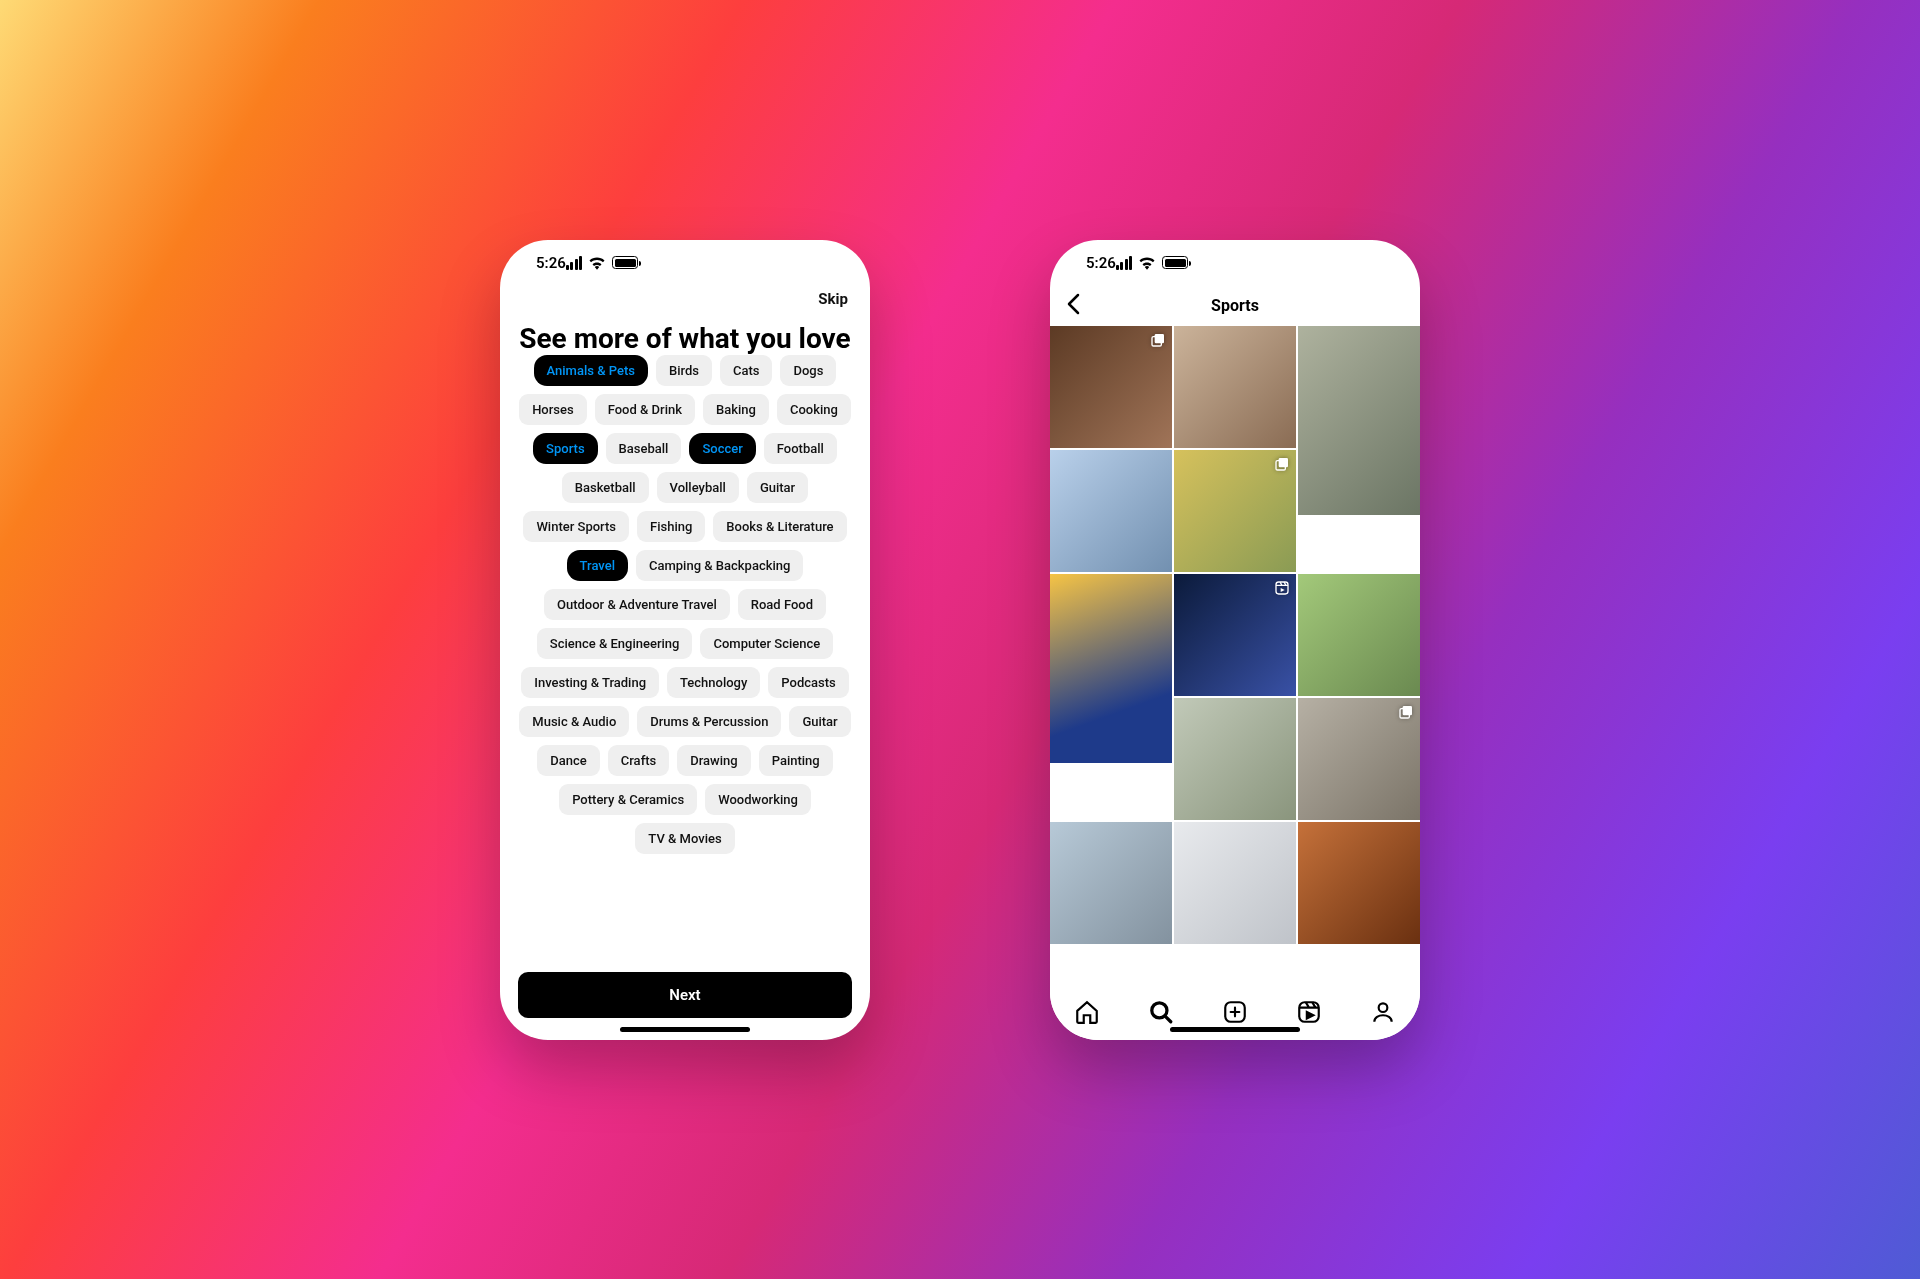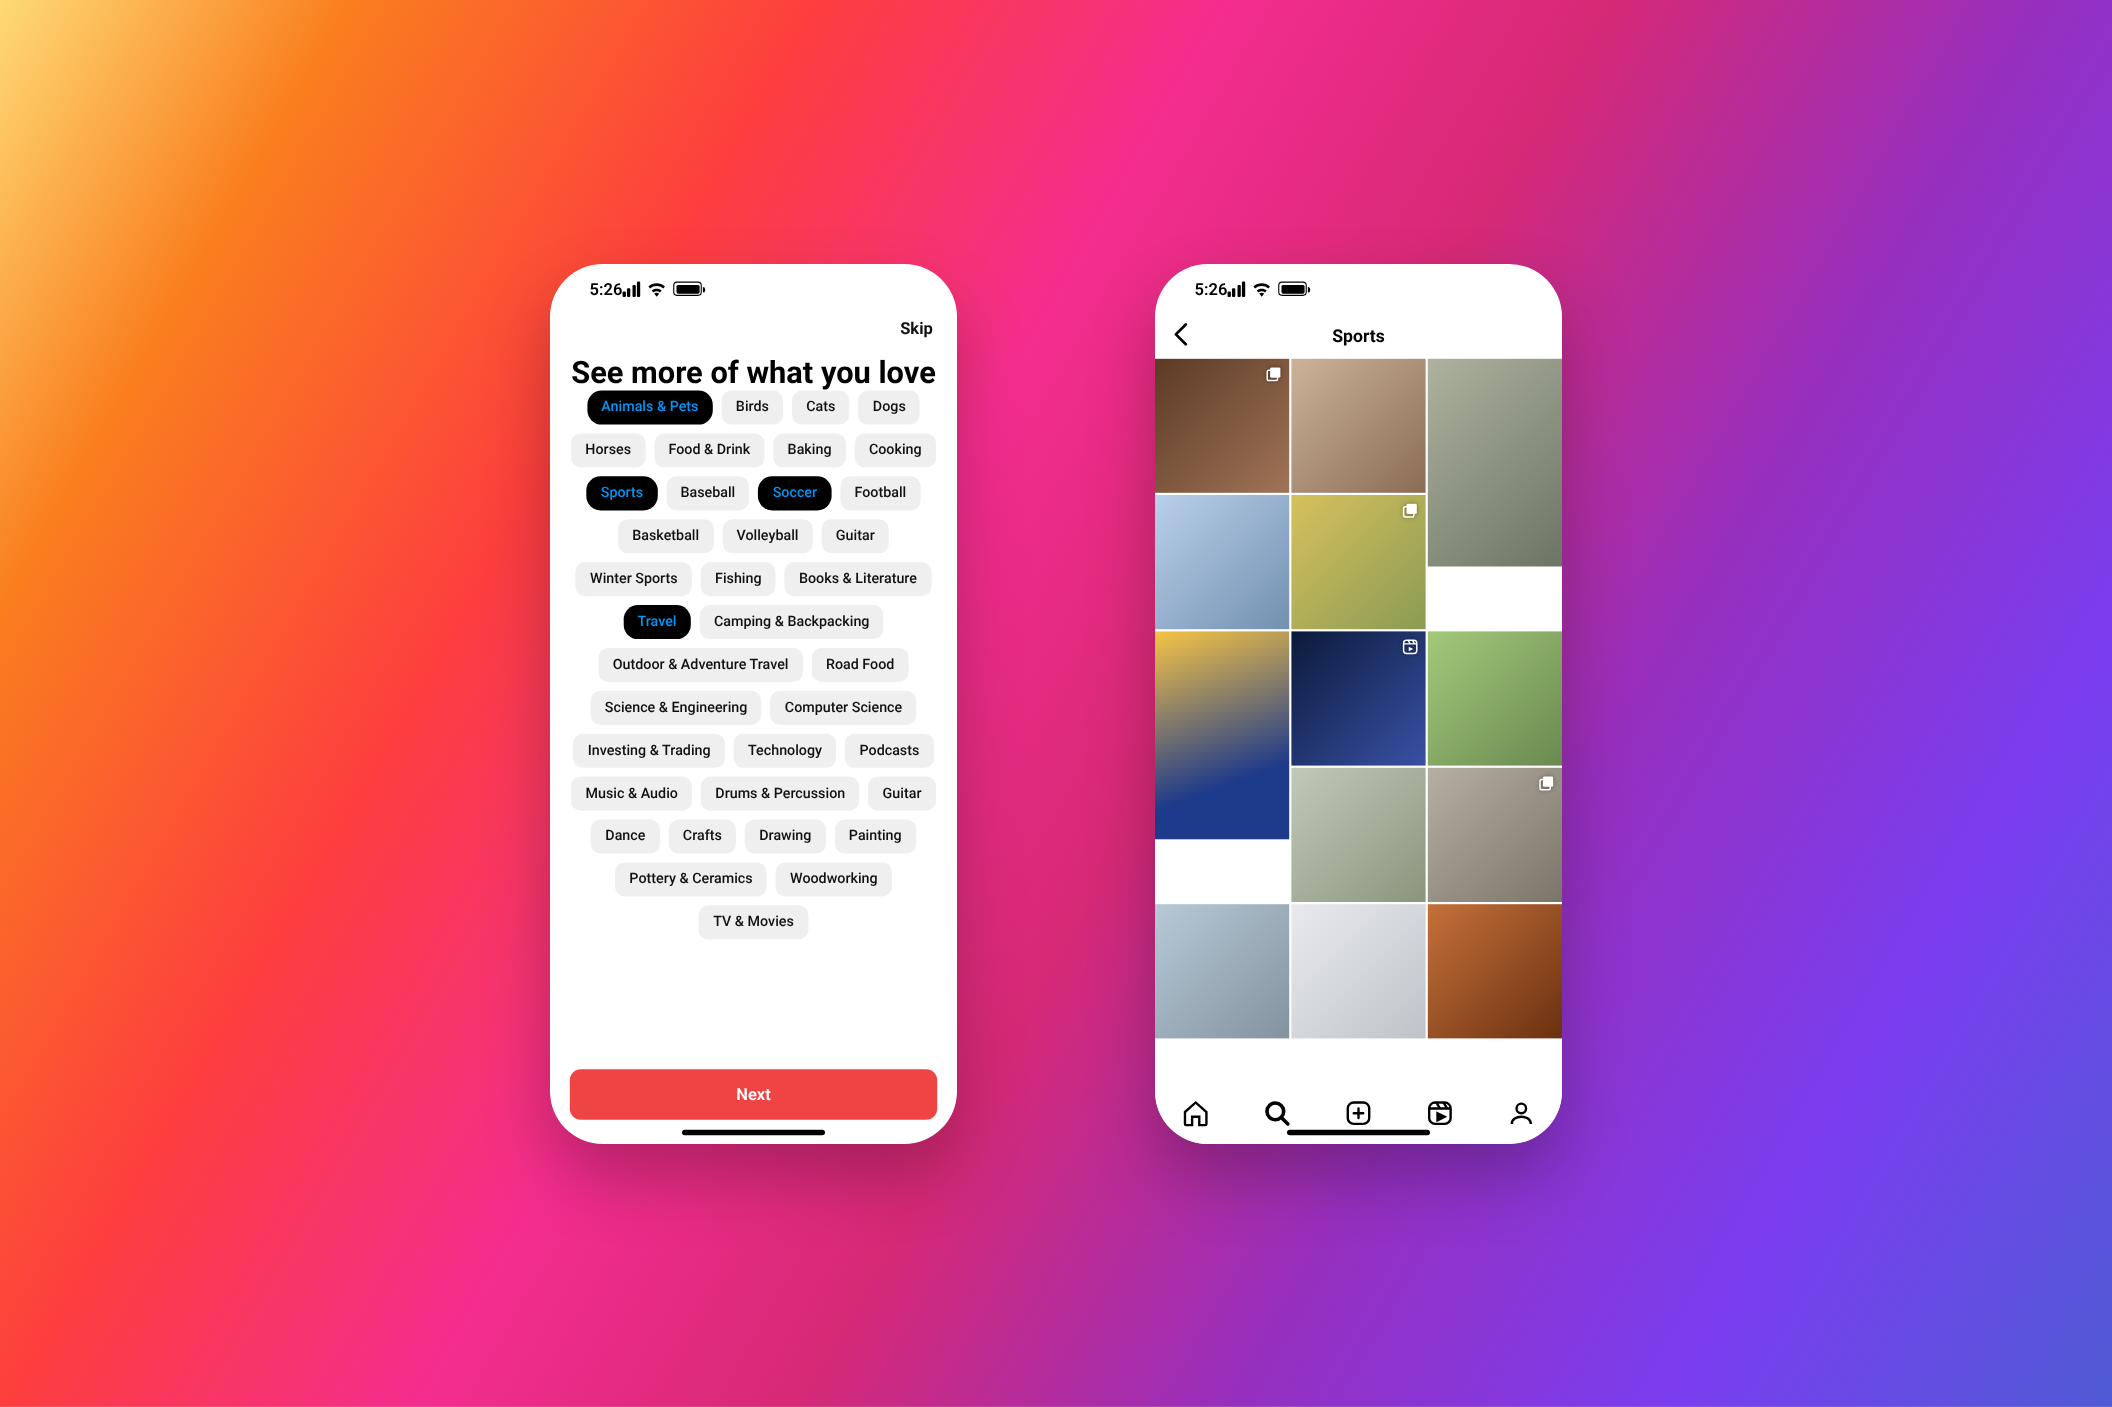--- a/index.html
+++ b/index.html
@@ -61,21 +61,21 @@
     border-radius: 9px;
     background: #efefef;
     color: #111;
     white-space: nowrap;
   }
   .chip.sel { background: #000000; color: #0095f6; border-radius: 13px; }
   .next-btn {
     margin: auto 0 22px;
     width: 100%;
     padding: 14px 0;
-    background: #ef4444;
+    background: #000000;
     color: #fff;
     font-size: 15px;
     font-weight: 600;
     border-radius: 10px;
     text-align: center;
   }
 
   
   .p2-header {
     height: 40px;

